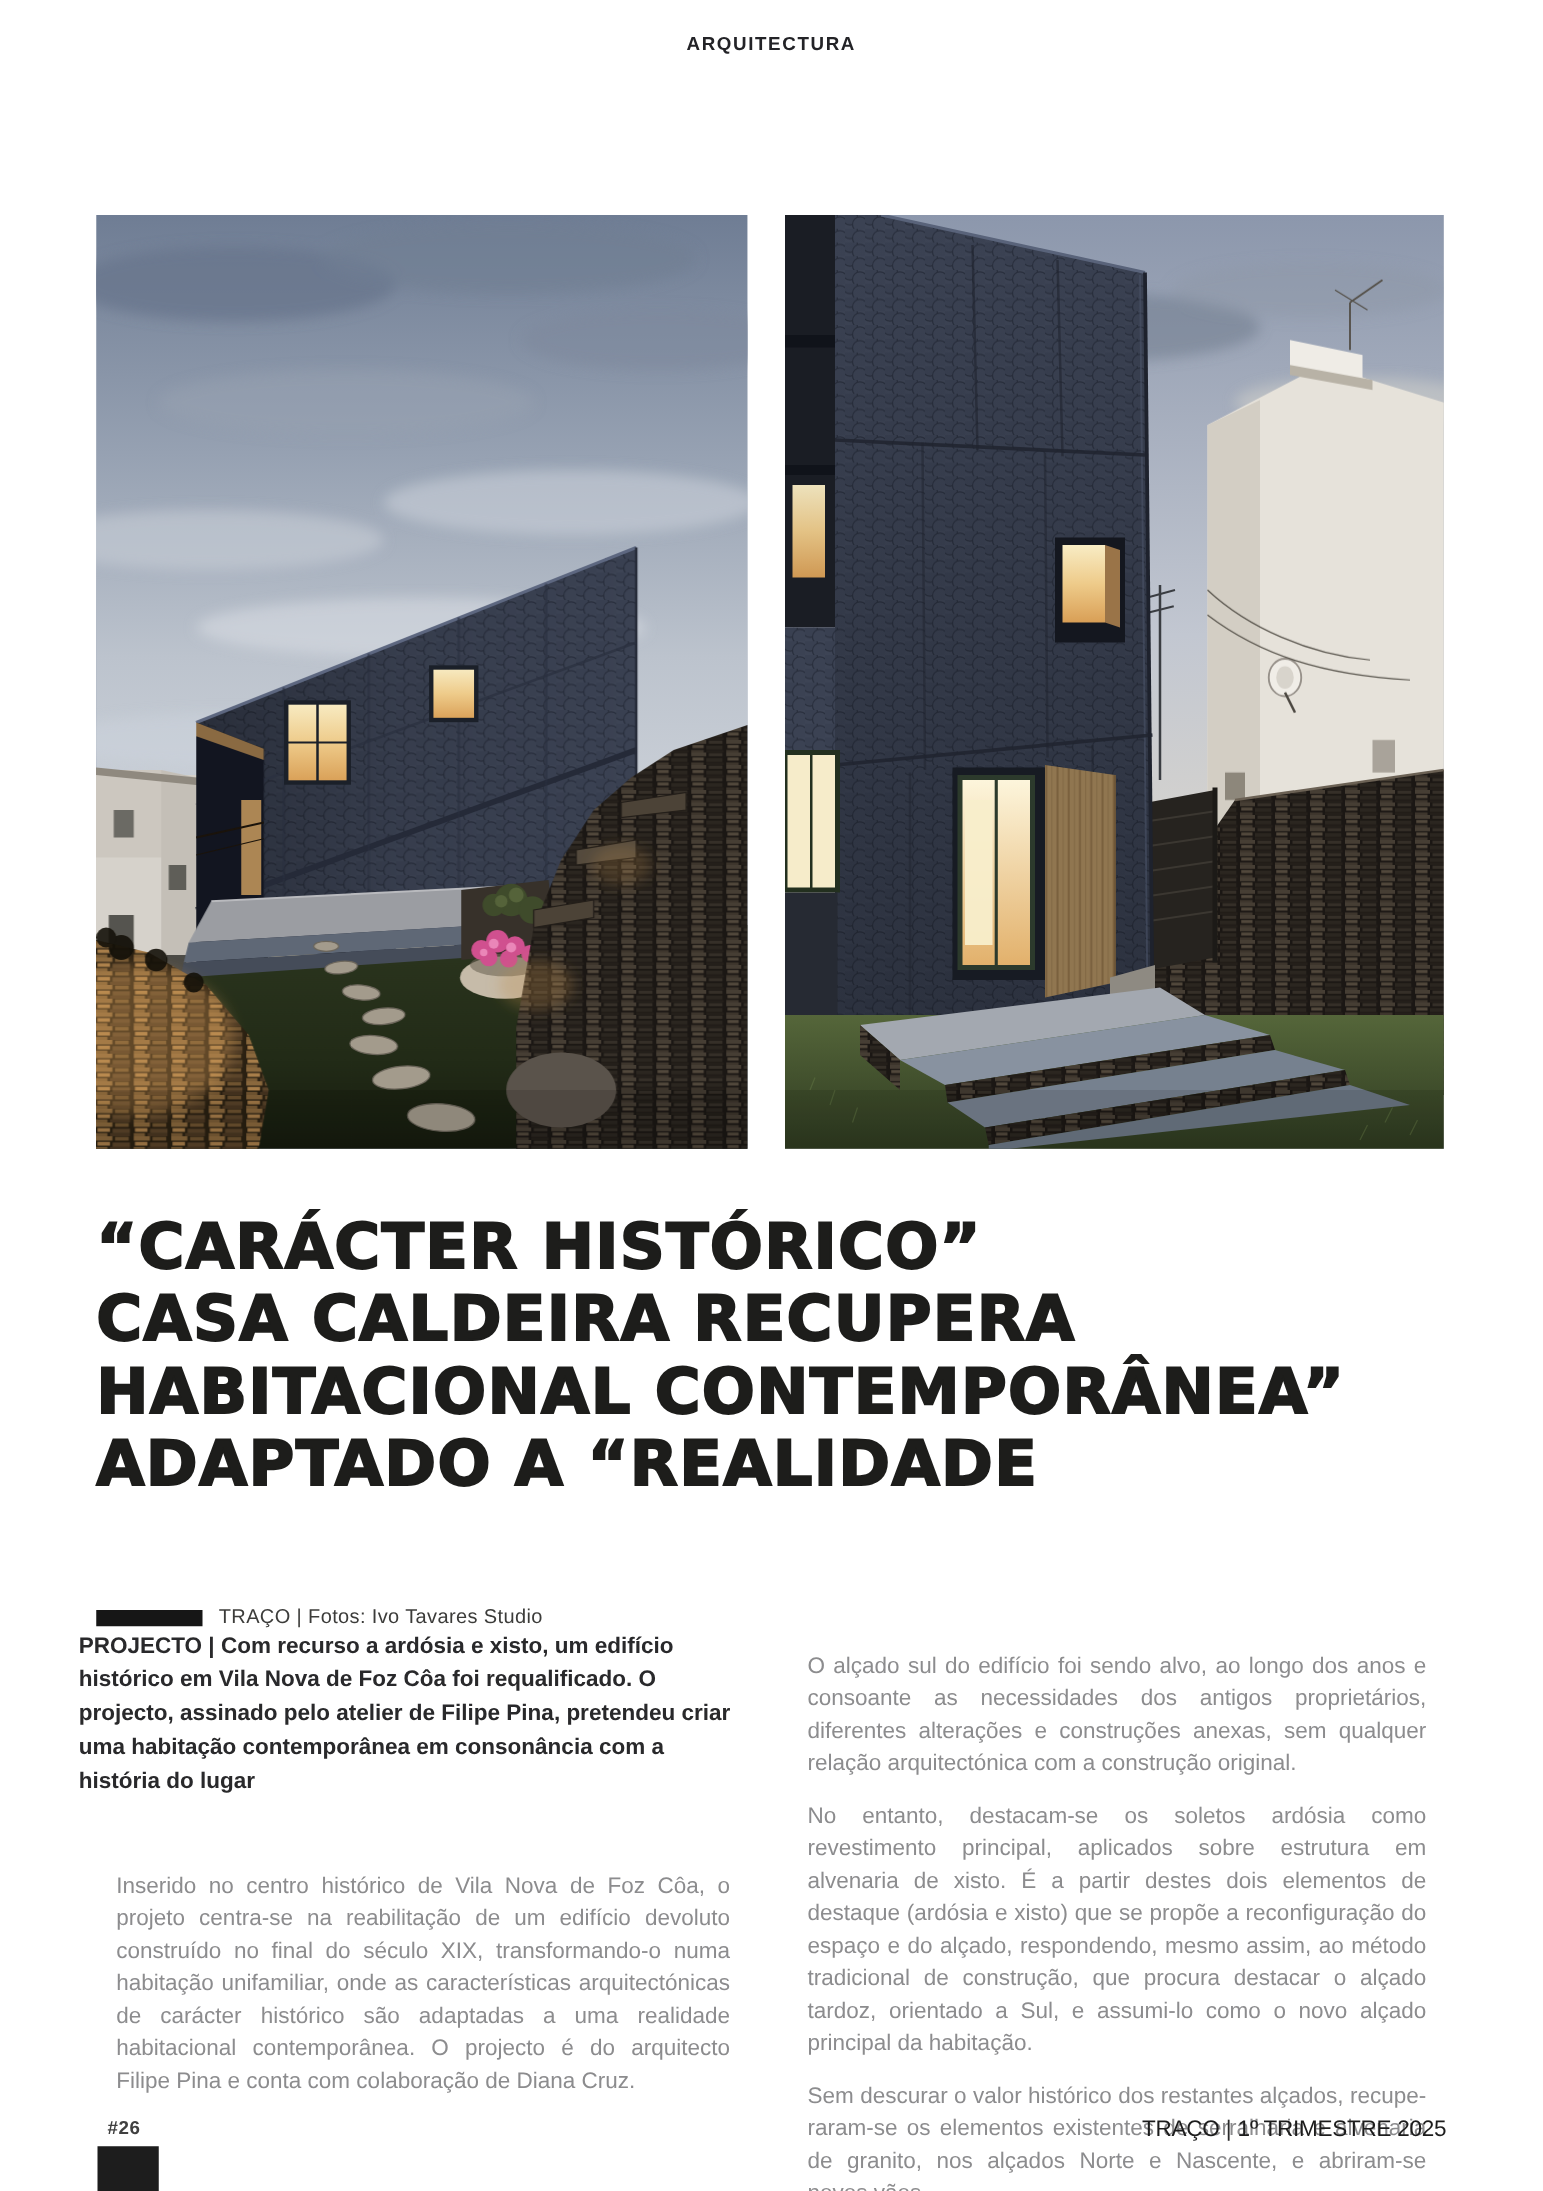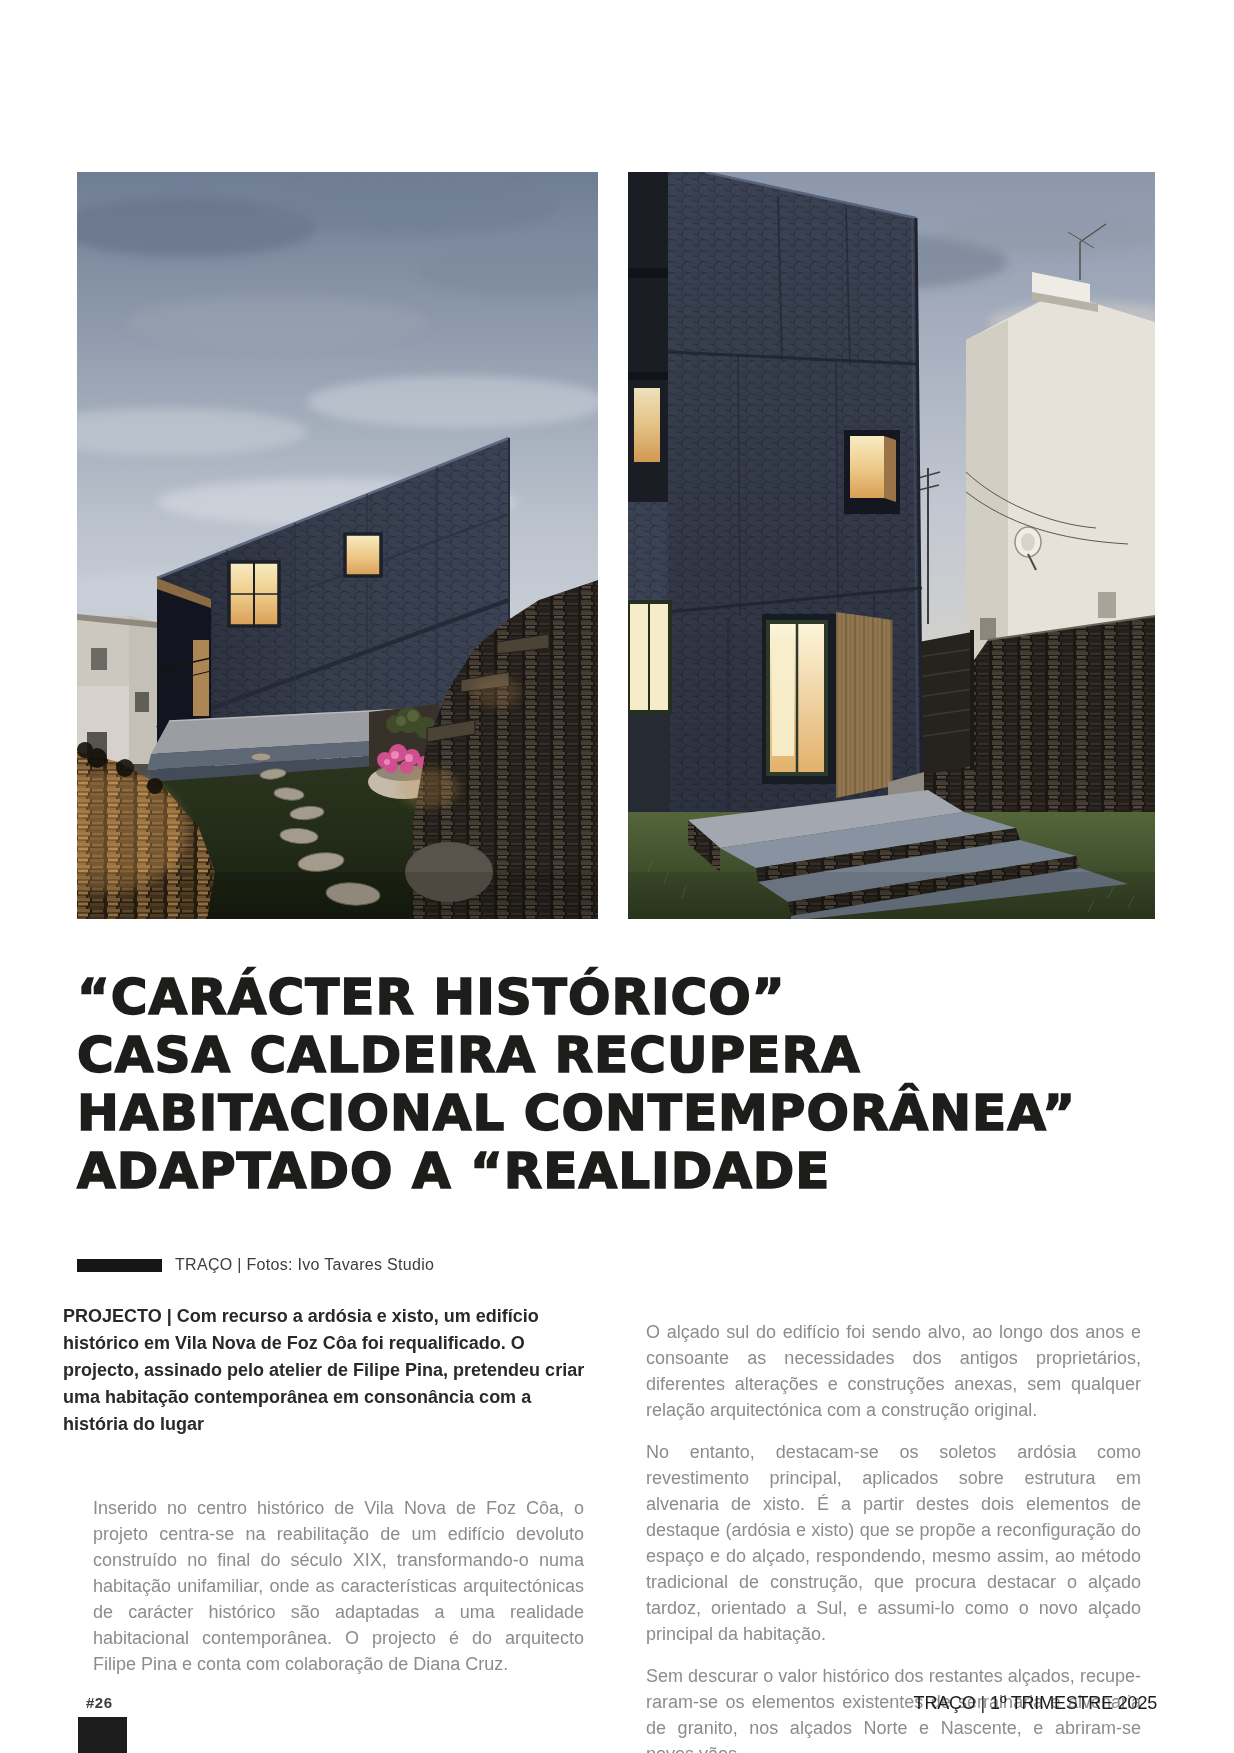--- a/index.html
+++ b/index.html
@@ -17,21 +17,21 @@
   figure.photo svg{ display:block; }
   .photo-left{ left:77px;  width:521px; height:747px; }
   .photo-right{ left:628px; width:527px; height:747px; }
 
   .headline{
     position:absolute; left:77px; top:968px; width:1080px;
     font-family:"DejaVu Sans", sans-serif; font-weight:bold;
     font-size:50px; line-height:58px; letter-spacing:1px;
     color:#1d1d1b; -webkit-text-stroke:1.6px #1d1d1b;
   }
-  .byline{ position:absolute; left:77px; top:1256px; display:flex; align-items:center; }
+  .byline{ position:absolute; left:77px; top:1285px; display:flex; align-items:center; }
   .byline .bar{ width:85px; height:13px; background:#161616; margin-right:13px; }
   .byline .byline-text{ font-size:16px; color:#3c3c3a; letter-spacing:.3px; }
 
   .col{ position:absolute; font-size:18px; line-height:26px; color:#8c8c8e; text-align:justify; }
   .col p{ margin:16px; }
   .intro{
     position:absolute; left:63px; top:1303px; width:523px;
     font-size:18px; line-height:27px; font-weight:bold; color:#29292b; text-align:left;
   }
   .col-left{ left:77px; top:1479px; width:523px; }
@@ -122,20 +122,21 @@
       <line x1="6.5" y1="0" x2="6.5" y2="9" stroke="#93774f" stroke-width="1"></line>
     </pattern>
     <filter id="soft" x="-40%" y="-40%" width="180%" height="180%">
         <feGaussianBlur stdDeviation="5"></feGaussianBlur>
       </filter>
   </defs>
 </svg>
 
 <div class="page">
 
+  <div class="page-header">ARQUITECTURA</div>
 
   <figure class="photo photo-left">
     <svg viewBox="0 0 521 747" width="521" height="747" preserveAspectRatio="none">
       <rect x="0" y="0" width="521" height="680" fill="url(#skyL)"></rect>
       <g filter="url(#soft)">
         <ellipse cx="110" cy="55" rx="130" ry="30" fill="#66748a" opacity=".7"></ellipse>
         <ellipse cx="330" cy="35" rx="150" ry="28" fill="#707e93" opacity=".6"></ellipse>
         <ellipse cx="450" cy="100" rx="110" ry="24" fill="#7b889c" opacity=".5"></ellipse>
         <ellipse cx="200" cy="150" rx="150" ry="26" fill="#97a2b2" opacity=".5"></ellipse>
         <ellipse cx="90" cy="260" rx="140" ry="24" fill="#c7cdd6" opacity=".6"></ellipse>

